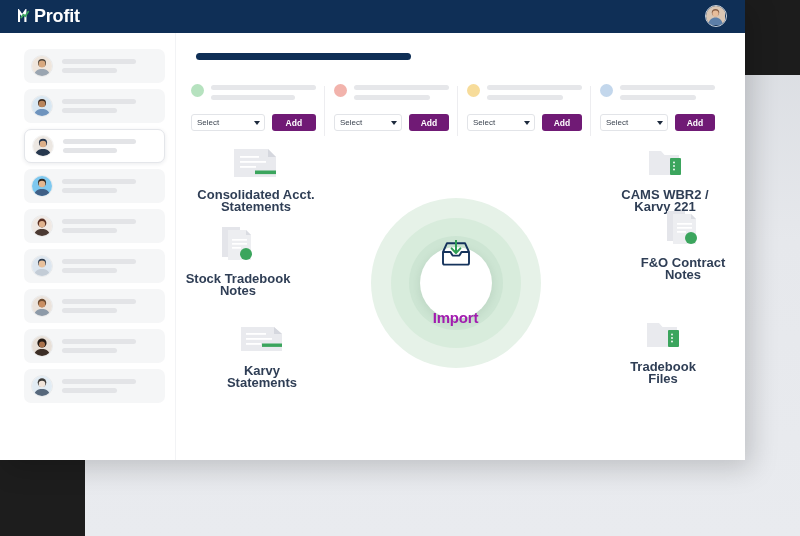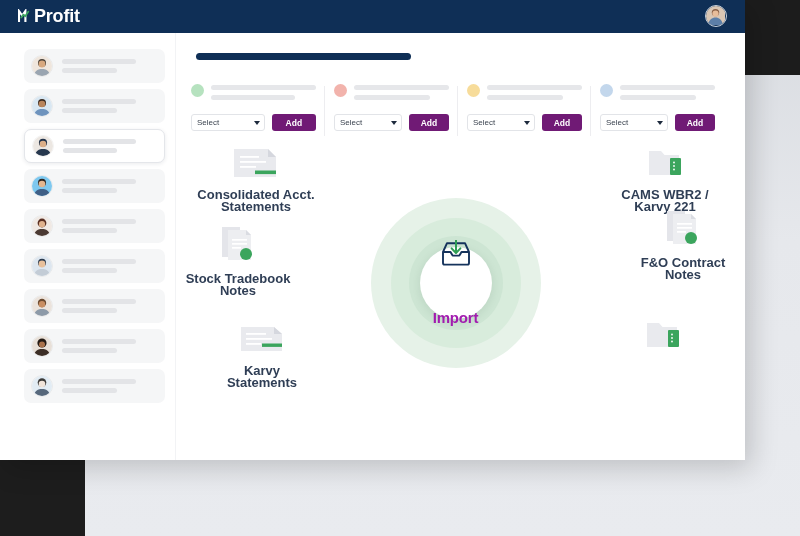--- a/index.html
+++ b/index.html
@@ -529,20 +529,24 @@
           <div class="ftype ft-trade">
             <div class="icon-wrap">
               <svg width="48" height="40" viewBox="0 0 48 40">
                 <path d="M8 8 L20 8 L23.5 12 L38 12 L38 32 L8 32 Z" fill="#e9eaee"></path>
                 <rect x="29" y="15" width="11" height="17" rx="1" fill="#3ba55d"></rect>
                 <circle cx="33" cy="19.5" r=".9" fill="#ffffff"></circle>
                 <circle cx="33" cy="23" r=".9" fill="#ffffff"></circle>
                 <circle cx="33" cy="26.5" r=".9" fill="#ffffff"></circle>
               </svg>
             </div>
+            <div class="cap">
+              <span>Tradebook</span><br>
+              <span>Files</span>
+            </div>
           </div>
 
         </div>
 
       </div>
     </div>
   </div>
 </div>
 
 </body></html>

